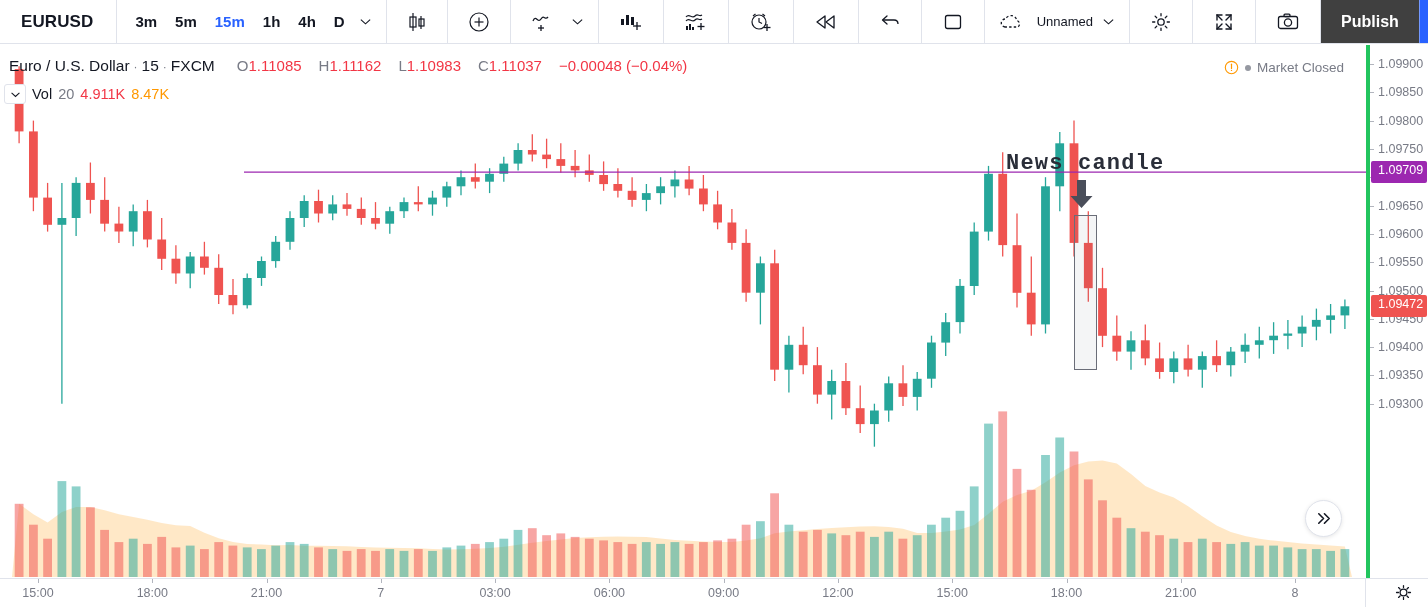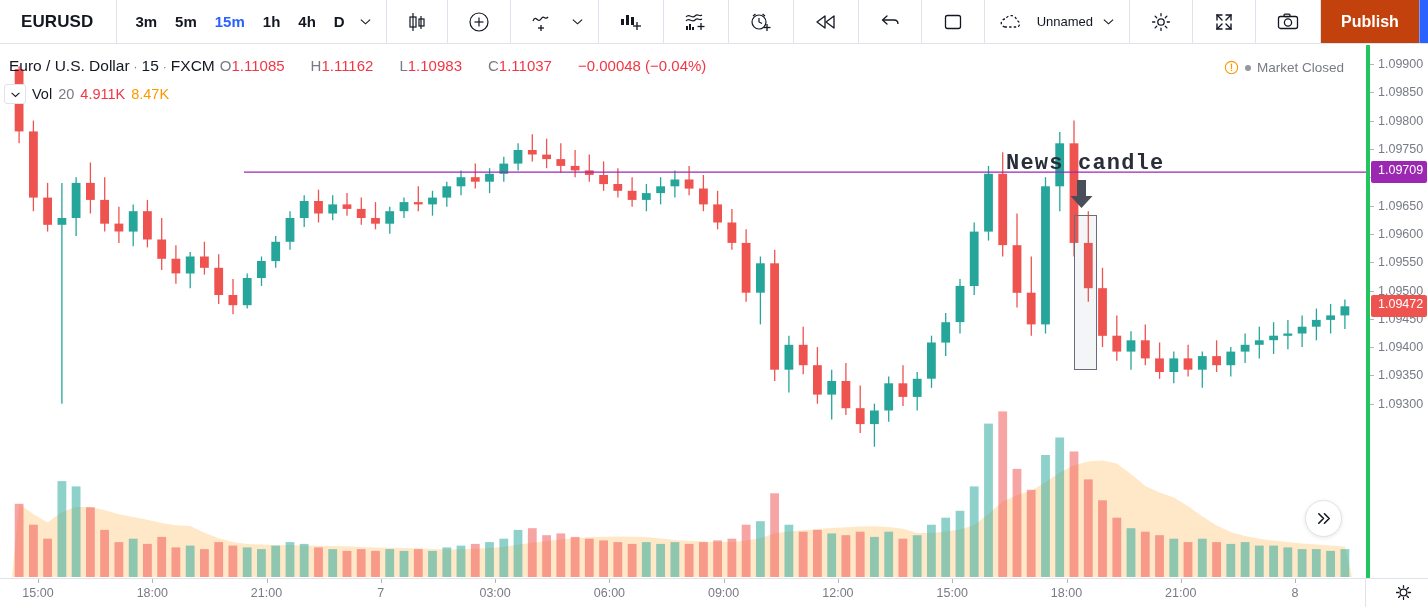--- a/index.html
+++ b/index.html
@@ -34,39 +34,39 @@
   }
   .tf.active { color:#2962ff; }
   .icon-btn {
     height:100%; display:flex; align-items:center; justify-content:center;
     padding: 0 11px; cursor:pointer; color:#131722;
   }
   .icon-btn.narrow { padding: 0 5px; }
   .spacer { flex:1 1 auto; }
   .layout-name { font-size:13px; color:#131722; padding-left:7px; padding-right:4px;}
   .publish-btn {
-    background:#c2410c; color:#fff; font-size:16px; font-weight:700;
+    background:#404040; color:#fff; font-size:16px; font-weight:700;
     display:flex; align-items:center; padding: 0 20px; height:100%;
     cursor:pointer;
   }
   .play-sec {
     background:#2962ff; color:#fff; display:flex; align-items:center;
     justify-content:center; padding: 0 14px; height:100%;
     border-left:1px solid rgba(255,255,255,.35); cursor:pointer;
   }
 
   
   .legend-1 {
     position:absolute; left:9px; top:57px;
     display:flex; align-items:baseline; gap:0px;
     font-size:15px; white-space:nowrap; z-index:30;
   }
   .legend-title { color:#131722; font-size:15.5px; }
   .legend-dot { color:#787b86; padding:0 4px; font-size:12px; }
-  .ohlc { margin-left:5px; color:#f23645; display:flex; gap:26px; }
+  .ohlc { margin-left:22px; color:#f23645; display:flex; gap:17px; }
   .ohlc .lbl { color:#787b86; }
   .legend-2 {
     position:absolute; left:4px; top:84px;
     display:flex; align-items:center; gap:6px; font-size:14.5px; z-index:30;
   }
   .vol-toggle {
     width:22px; height:20px; border:1px solid #e0e3eb; border-radius:3px;
     display:flex; align-items:center; justify-content:center; cursor:pointer;
     background:#fff;
   }

